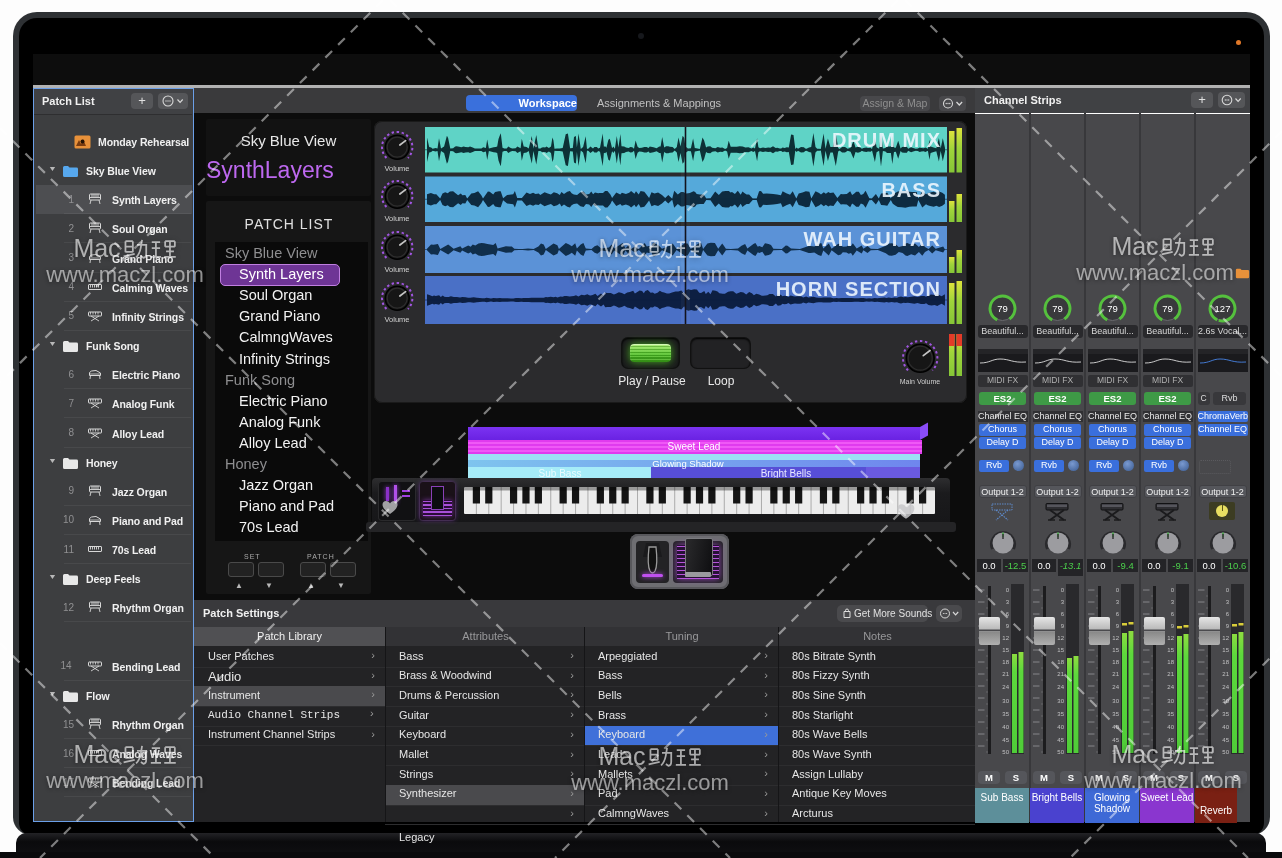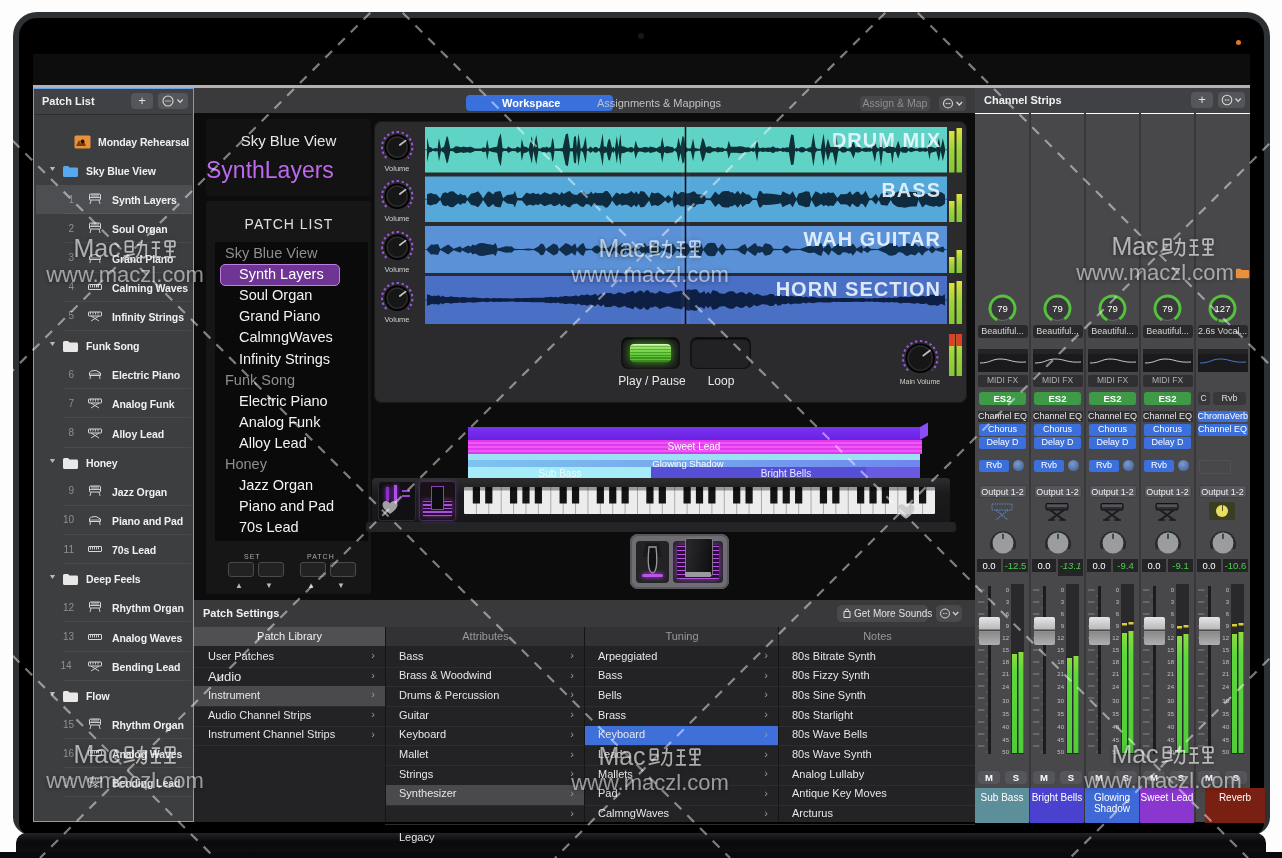--- a/index.html
+++ b/index.html
@@ -83,21 +83,21 @@
             <line x1="15.5" y1="2.5" x2="15.5" y2="13.5"></line>
             <circle cx="7.5" cy="10" r="1.6" fill="#e8e8e8"></circle>
             <circle cx="11.5" cy="5.5" r="1.6" fill="#e8e8e8"></circle>
             <circle cx="15.5" cy="9" r="1.6" fill="#e8e8e8"></circle>
           </g>
         </svg>
   </div>
 </div>
 
 <div class="abs" style="left:161px;top:34px;width:781px;height:25px;background:#3a3a3c;">
-  <div class="abs" style="left:272px;top:7px;width:111px;height:16px;background:#3a70dc;border-radius:4px;text-align:left;line-height:16px;font-size:11px;font-weight:bold;color:#fff;padding-left:36px;">Workspace</div>
+  <div class="abs" style="left:272px;top:7px;width:111px;height:16px;background:#3a70dc;border-radius:4px;text-align:right;line-height:16px;font-size:11px;font-weight:bold;color:#fff;">Workspace</div>
   <div class="abs" style="left:390px;top:7px;width:150px;height:16px;text-align:center;line-height:16px;font-size:11px;color:#c0c0c0;">Assignments &amp; Mappings</div>
   <div class="abs" style="left:666px;top:7.5px;width:70px;height:15px;background:#48484b;border-radius:4px;text-align:center;line-height:15px;font-size:10.5px;color:#8e8e8e;">Assign &amp; Map</div>
   <div class="abs" style="left:745px;top:7.5px;width:27px;height:15px;background:#48484b;border-radius:4px;">
     <svg width="27" height="15" viewBox="0 0 27 15">
           <circle cx="9" cy="7.5" r="4.5" fill="none" stroke="#d8d8d8" stroke-width="1.1"></circle>
           <circle cx="7.2" cy="7.5" r="0.7" fill="#d8d8d8"></circle>
           <circle cx="9" cy="7.5" r="0.7" fill="#d8d8d8"></circle>
           <circle cx="10.8" cy="7.5" r="0.7" fill="#d8d8d8"></circle>
           <path d="M17.5 6 l2.8 3 2.8 -3" fill="none" stroke="#d8d8d8" stroke-width="1.3"></path>
         </svg>
@@ -264,29 +264,20 @@
           <span style="position:absolute;left:50px;top:9px;font-size:10.5px;font-weight:bold;color:#f0f0f0;letter-spacing:-0.1px;">Deep Feels</span>
         </div>
 <div style="position:absolute;left:2px;top:479.4px;width:157px;height:29.1px;">
           <span style="position:absolute;left:22px;top:8.5px;width:16px;text-align:right;font-size:10px;color:#909092;">12</span>
           <span style="position:absolute;left:51px;top:7px;"><svg width="16" height="14" viewBox="0 0 16 14">
               <rect x="2.5" y="2" width="11" height="6" rx="1" fill="none" stroke="#d8d8d8"></rect>
               <path d="M3 5.5 h10 M5 2v3.5 M7 2v3.5 M9 2v3.5 M11 2v3.5" stroke="#d8d8d8" stroke-width="0.9" fill="none"></path>
               <path d="M4 8 L3 12 M12 8 L13 12" stroke="#d8d8d8" stroke-width="0.9"></path>
             </svg></span>
           <span style="position:absolute;left:76px;top:9px;font-size:10.5px;font-weight:bold;color:#f0f0f0;letter-spacing:-0.1px;">Rhythm Organ</span>
-          <div style="position:absolute;left:28px;right:2px;bottom:0;border-bottom:1px solid rgba(255,255,255,0.06);"></div>
-        </div>
-<div style="position:absolute;left:2px;top:508.5px;width:157px;height:29.1px;">
-          <span style="position:absolute;left:22px;top:8.5px;width:16px;text-align:right;font-size:10px;color:#909092;">13</span>
-          <span style="position:absolute;left:51px;top:7px;"><svg width="16" height="14" viewBox="0 0 16 14">
-              <rect x="1.5" y="4.5" width="13" height="5" rx="0.5" fill="none" stroke="#d8d8d8"></rect>
-              <path d="M3.5 4.5v3 M5.5 4.5v3 M7.5 4.5v3 M9.5 4.5v3 M11.5 4.5v3" stroke="#d8d8d8" stroke-width="0.9"></path>
-            </svg></span>
-          <span style="position:absolute;left:76px;top:9px;font-size:10.5px;font-weight:bold;color:#f0f0f0;letter-spacing:-0.1px;">Analog Waves</span>
           <div style="position:absolute;left:28px;right:2px;bottom:0;border-bottom:1px solid rgba(255,255,255,0.06);"></div>
         </div>
 <div style="position:absolute;left:2px;top:537.7px;width:157px;height:29.1px;">
           <span style="position:absolute;left:22px;top:8.5px;width:16px;text-align:center;font-size:10px;color:#909092;">14</span>
           <span style="position:absolute;left:51px;top:7px;"><svg width="16" height="14" viewBox="0 0 16 14">
               <rect x="1.5" y="3" width="13" height="4" rx="0.5" fill="none" stroke="#d8d8d8"></rect>
               <path d="M3.5 3v2.5 M6 3v2.5 M8.5 3v2.5 M11 3v2.5" stroke="#d8d8d8" stroke-width="0.8"></path>
               <path d="M4 7 L12 12 M12 7 L4 12" stroke="#d8d8d8" stroke-width="0.9"></path>
             </svg></span>
           <span style="position:absolute;left:76px;top:9px;font-size:10.5px;font-weight:bold;color:#f0f0f0;letter-spacing:-0.1px;">Bending Lead</span>
@@ -612,21 +603,21 @@
         <span style="position:absolute;right:10px;top:2px;font-size:11px;color:#9a9a9a;">›</span>
       </div>
 <div style="position:absolute;left:161px;top:612.7px;width:191px;height:19.7px;border-bottom:1px solid #2d2d2f;">
         <span style="position:absolute;left:14px;top:2.5px;font-size:13px;color:#e6e6e6;">Audio</span>
         <span style="position:absolute;right:10px;top:2px;font-size:11px;color:#9a9a9a;">›</span>
       </div>
 <div style="position:absolute;left:161px;top:632.4px;width:191px;height:19.7px;background:#4a4a4d;border-bottom:1px solid #2d2d2f;">
         <span style="position:absolute;left:14px;top:2.5px;font-size:11px;color:#e6e6e6;">Instrument</span>
         <span style="position:absolute;right:10px;top:2px;font-size:11px;color:#9a9a9a;">›</span>
       </div>
-<div style="position:absolute;left:161px;top:652.1px;width:191px;height:19.7px;border-bottom:1px solid #2d2d2f;">
+<div style="position:absolute;left:161px;top:652.1px;width:191px;height:19.7px;border-bottom:1px solid #2d2d2f;font-family:Liberation Mono, monospace;">
         <span style="position:absolute;left:14px;top:2.5px;font-size:11px;color:#e6e6e6;">Audio Channel Strips</span>
         <span style="position:absolute;right:10px;top:2px;font-size:11px;color:#9a9a9a;">›</span>
       </div>
 <div style="position:absolute;left:161px;top:671.8px;width:191px;height:19.7px;border-bottom:1px solid #2d2d2f;">
         <span style="position:absolute;left:14px;top:2.5px;font-size:11px;color:#e6e6e6;">Instrument Channel Strips</span>
         <span style="position:absolute;right:10px;top:2px;font-size:11px;color:#9a9a9a;">›</span>
       </div>
 <div style="position:absolute;left:352px;top:593.0px;width:199px;height:19.7px;border-bottom:1px solid #2d2d2f;">
         <span style="position:absolute;left:14px;top:2.5px;font-size:11px;color:#e6e6e6;">Bass</span>
         <span style="position:absolute;right:10px;top:2px;font-size:11px;color:#9a9a9a;">›</span>
@@ -711,21 +702,21 @@
 <div style="position:absolute;left:745px;top:652.1px;width:197px;height:19.7px;border-bottom:1px solid #2d2d2f;">
         <span style="position:absolute;left:14px;top:2.5px;font-size:11px;color:#e6e6e6;">80s Starlight</span>
       </div>
 <div style="position:absolute;left:745px;top:671.8px;width:197px;height:19.7px;border-bottom:1px solid #2d2d2f;">
         <span style="position:absolute;left:14px;top:2.5px;font-size:11px;color:#e6e6e6;">80s Wave Bells</span>
       </div>
 <div style="position:absolute;left:745px;top:691.5px;width:197px;height:19.7px;border-bottom:1px solid #2d2d2f;">
         <span style="position:absolute;left:14px;top:2.5px;font-size:11px;color:#e6e6e6;">80s Wave Synth</span>
       </div>
 <div style="position:absolute;left:745px;top:711.2px;width:197px;height:19.7px;border-bottom:1px solid #2d2d2f;">
-        <span style="position:absolute;left:14px;top:2.5px;font-size:11px;color:#e6e6e6;">Analog Lullaby</span>
+        <span style="position:absolute;left:14px;top:2.5px;font-size:11px;color:#e6e6e6;">Assign Lullaby</span>
       </div>
 <div style="position:absolute;left:745px;top:730.9px;width:197px;height:19.7px;border-bottom:1px solid #2d2d2f;">
         <span style="position:absolute;left:14px;top:2.5px;font-size:11px;color:#e6e6e6;">Antique Key Moves</span>
       </div>
 <div style="position:absolute;left:745px;top:750.6px;width:197px;height:19.7px;border-bottom:1px solid #2d2d2f;">
         <span style="position:absolute;left:14px;top:2.5px;font-size:11px;color:#e6e6e6;">Arcturus</span>
       </div>
 </div>
 <div class="abs" style="left:352px;top:573px;width:1px;height:195px;background:#151517;"></div>
 <div class="abs" style="left:551px;top:573px;width:1px;height:195px;background:#151517;"></div>
@@ -1227,21 +1218,21 @@
           <text x="34" y="563" text-anchor="end" font-family="Liberation Sans,sans-serif" font-size="6" fill="#c0c0c2">21</text>
           <text x="34" y="576" text-anchor="end" font-family="Liberation Sans,sans-serif" font-size="6" fill="#c0c0c2">24</text>
           <text x="34" y="590" text-anchor="end" font-family="Liberation Sans,sans-serif" font-size="6" fill="#c0c0c2">30</text>
           <text x="34" y="603" text-anchor="end" font-family="Liberation Sans,sans-serif" font-size="6" fill="#c0c0c2">35</text>
           <text x="34" y="616" text-anchor="end" font-family="Liberation Sans,sans-serif" font-size="6" fill="#c0c0c2">40</text>
           <text x="34" y="629" text-anchor="end" font-family="Liberation Sans,sans-serif" font-size="6" fill="#c0c0c2">45</text>
           <text x="34" y="641" text-anchor="end" font-family="Liberation Sans,sans-serif" font-size="6" fill="#c0c0c2">50</text>
         </svg>
         <div style="position:absolute;left:3px;top:657.5px;width:22px;height:13px;background:#55565b;border-radius:4px;font-size:9.5px;font-weight:bold;color:#fff;text-align:center;line-height:13px;">M</div>
         <div style="position:absolute;left:30px;top:657.5px;width:22px;height:13px;background:#55565b;border-radius:4px;font-size:9.5px;font-weight:bold;color:#fff;text-align:center;line-height:13px;">S</div>
-        <div style="position:absolute;left:0;top:674.5px;width:60px;height:35.5px;background:#7a2013;font-size:10px;color:#fff;text-align:center;padding-top:4px;box-sizing:border-box;line-height:11.5px;white-space:normal;margin-left:10px;">Reverb</div>
+        <div style="position:absolute;left:0;top:674.5px;width:42px;height:35.5px;background:#7a2013;font-size:10px;color:#fff;text-align:center;padding-top:17px;box-sizing:border-box;line-height:11.5px;white-space:normal;">Reverb</div>
       </div>
 </div>
 
 </div>
 <div class="abs" style="left:0;top:0;width:1282px;height:858px;pointer-events:none;">
 <svg class="abs" style="left:0;top:0;" width="1282" height="858" viewBox="0 0 1282 858">
 <g stroke="rgba(255,255,255,0.47)" stroke-width="2.2" stroke-dasharray="9.5 8.5">
 <line x1="390" y1="0" x2="1248" y2="858"></line>
 <line x1="905" y1="0" x2="1282" y2="377"></line>
 <line x1="0" y1="643" x2="215" y2="858"></line>

